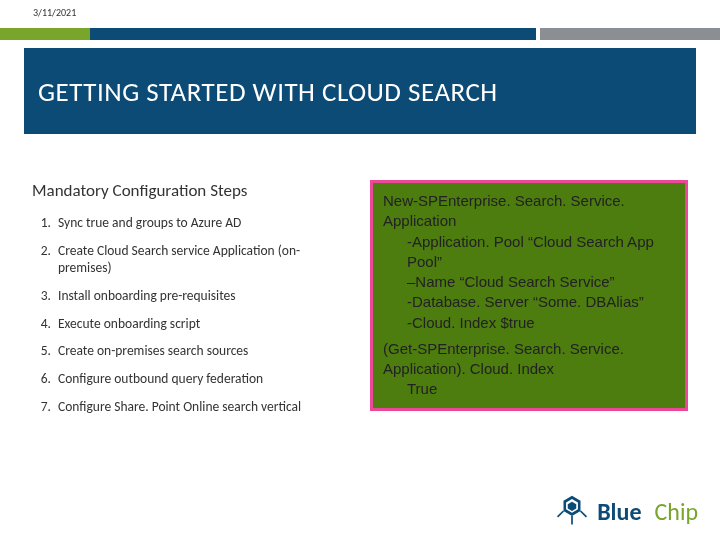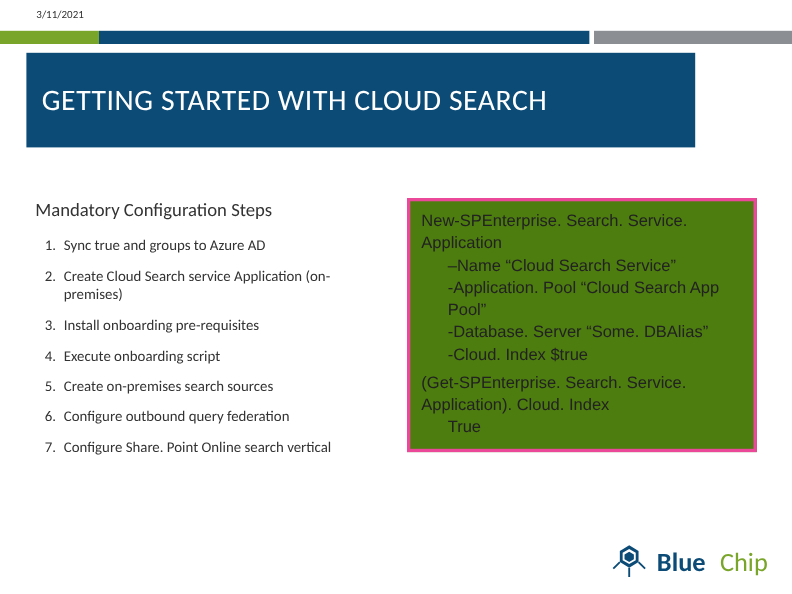--- a/index.html
+++ b/index.html
@@ -28,21 +28,21 @@
     display: flex;
   }
   .topbar .green { width: 90px; background: #7aa52b; height: 12px; }
   .topbar .navy { flex: 1; background: #0b4b76; height: 12px; }
   .topbar .gap { width: 4px; background: #fff; height: 12px; }
   .topbar .gray { width: 180px; background: #8b8f94; height: 12px; }
   .title-band {
     position: absolute;
     top: 48px;
     left: 24px;
-    width: 608px;
+    width: 672px;
     height: 86px;
     background: #0b4b76;
     display: flex;
     align-items: center;
     padding-left: 14px;
   }
   .title-band h1 {
     color: #fff;
     font-weight: 300;
     font-size: 27px;
@@ -125,22 +125,22 @@
       <li>Execute onboarding script</li>
       <li>Create on-premises search sources</li>
       <li>Configure outbound query federation</li>
       <li>Configure Share. Point Online search vertical</li>
     </ol>
   </div>
   <div class="right-col">
     <div class="code-box">
       <div class="code-block">
         <span>New-SPEnterprise. Search. Service. Application</span>
+        <span class="indent">-Application. Pool “Cloud Search App Pool”</span>
         <span class="indent">–Name “Cloud Search Service”</span>
-        <span class="indent">-Application. Pool “Cloud Search App Pool”</span>
         <span class="indent">-Database. Server “Some. DBAlias”</span>
         <span class="indent">-Cloud. Index $true</span>
       </div>
       <div class="code-block">
         <span>(Get-SPEnterprise. Search. Service. Application). Cloud. Index</span>
         <span class="indent">True</span>
       </div>
     </div>
   </div>
 </div>

